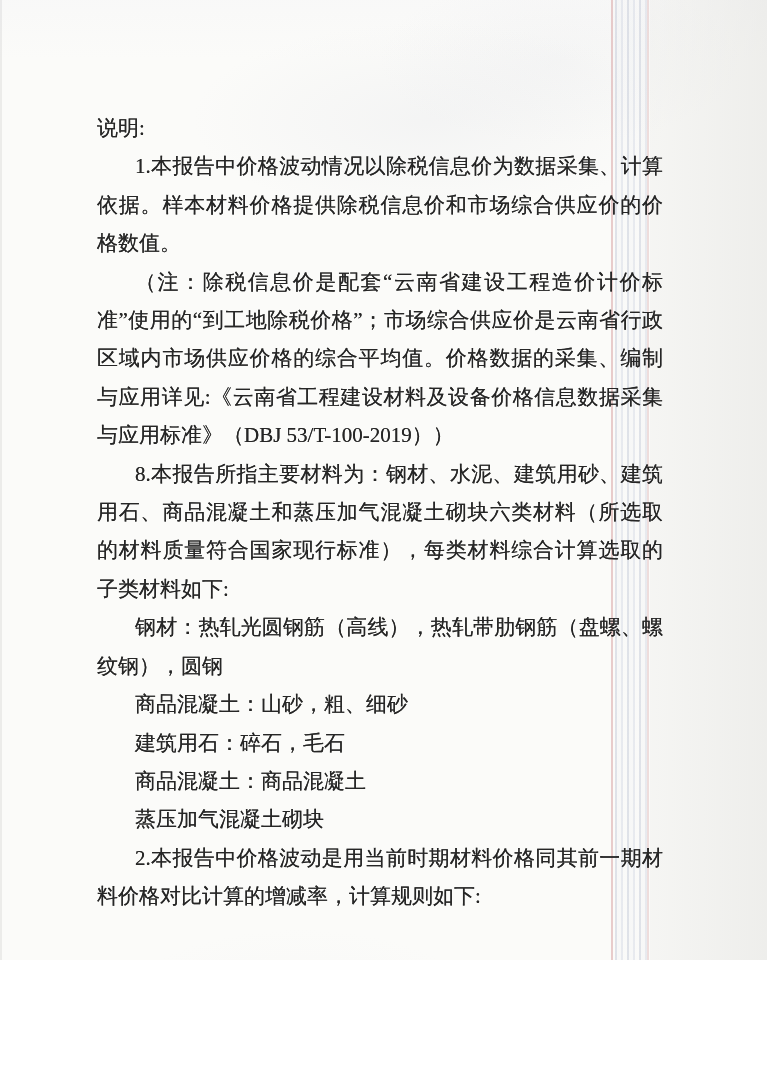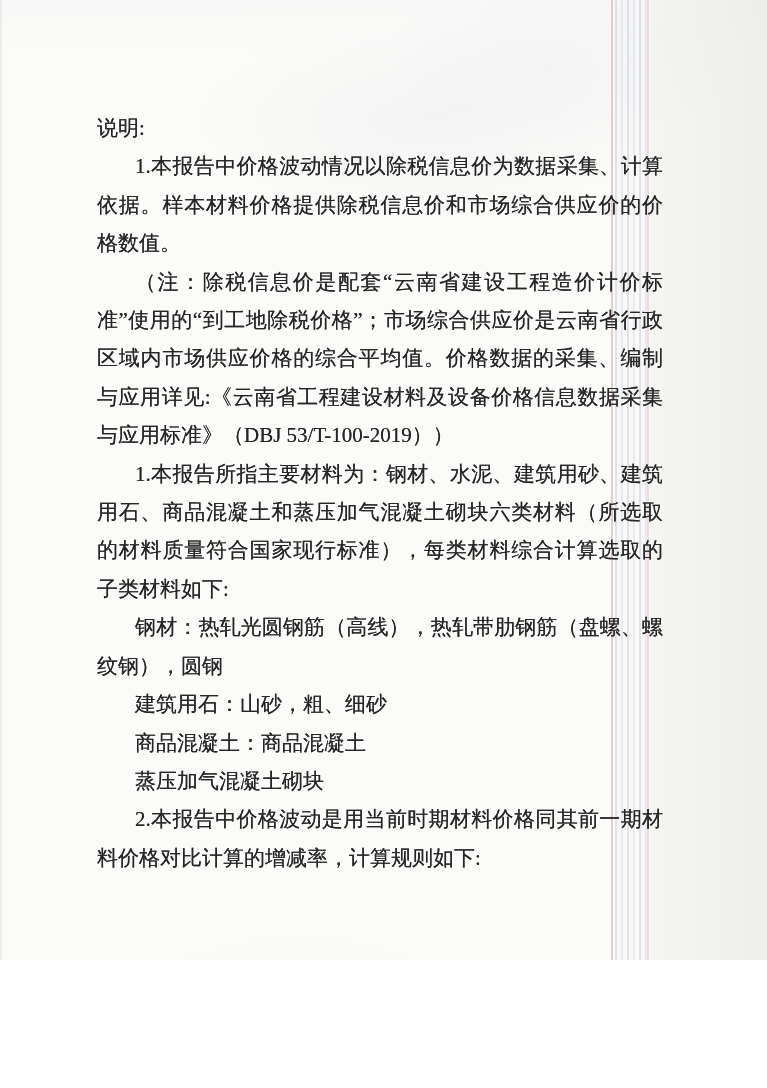--- a/index.html
+++ b/index.html
@@ -88,23 +88,24 @@
   <div class="streak-band"></div>
   <div class="pink-line-1"></div>
   <div class="pink-line-2"></div>
   <div class="left-edge"></div>
 
   <div class="content">
     <p class="flush">说明:</p>
     <div>
         <p>1.本报告中价格波动情况以除税信息价为数据采集、计算依据。样本材料价格提供除税信息价和市场综合供应价的价格数值。</p>
         <p>（注：除税信息价是配套“云南省建设工程造价计价标准”使用的“到工地除税价格”；市场综合供应价是云南省行政区域内市场供应价格的综合平均值。价格数据的采集、编制与应用详见:《云南省工程建设材料及设备价格信息数据采集与应用标准》（DBJ 53/T-100-2019））</p>
-        <p>1.本报告所指主要材料为：钢材、水泥、建筑用砂、建筑用石、商品混凝土和蒸压加气混凝土砌块六类材料（所选取的材料质量符合国家现行标准），每类材料综合计算选取的子类材料如下:</p>
+        <p>8.本报告所指主要材料为：钢材、水泥、建筑用砂、建筑用石、商品混凝土和蒸压加气混凝土砌块六类材料（所选取的材料质量符合国家现行标准），每类材料综合计算选取的子类材料如下:</p>
         <p>钢材：热轧光圆钢筋（高线），热轧带肋钢筋（盘螺、螺纹钢），圆钢</p>
-        <p>建筑用石：山砂，粗、细砂</p>
+        <p>商品混凝土：山砂，粗、细砂</p>
+        <p>建筑用石：碎石，毛石</p>
         <p>商品混凝土：商品混凝土</p>
         <p>蒸压加气混凝土砌块</p>
         <p>2.本报告中价格波动是用当前时期材料价格同其前一期材料价格对比计算的增减率，计算规则如下:</p>
       </div>
   </div>
 
   <div class="page-number">— 6 —</div>
 
 </div>
 

